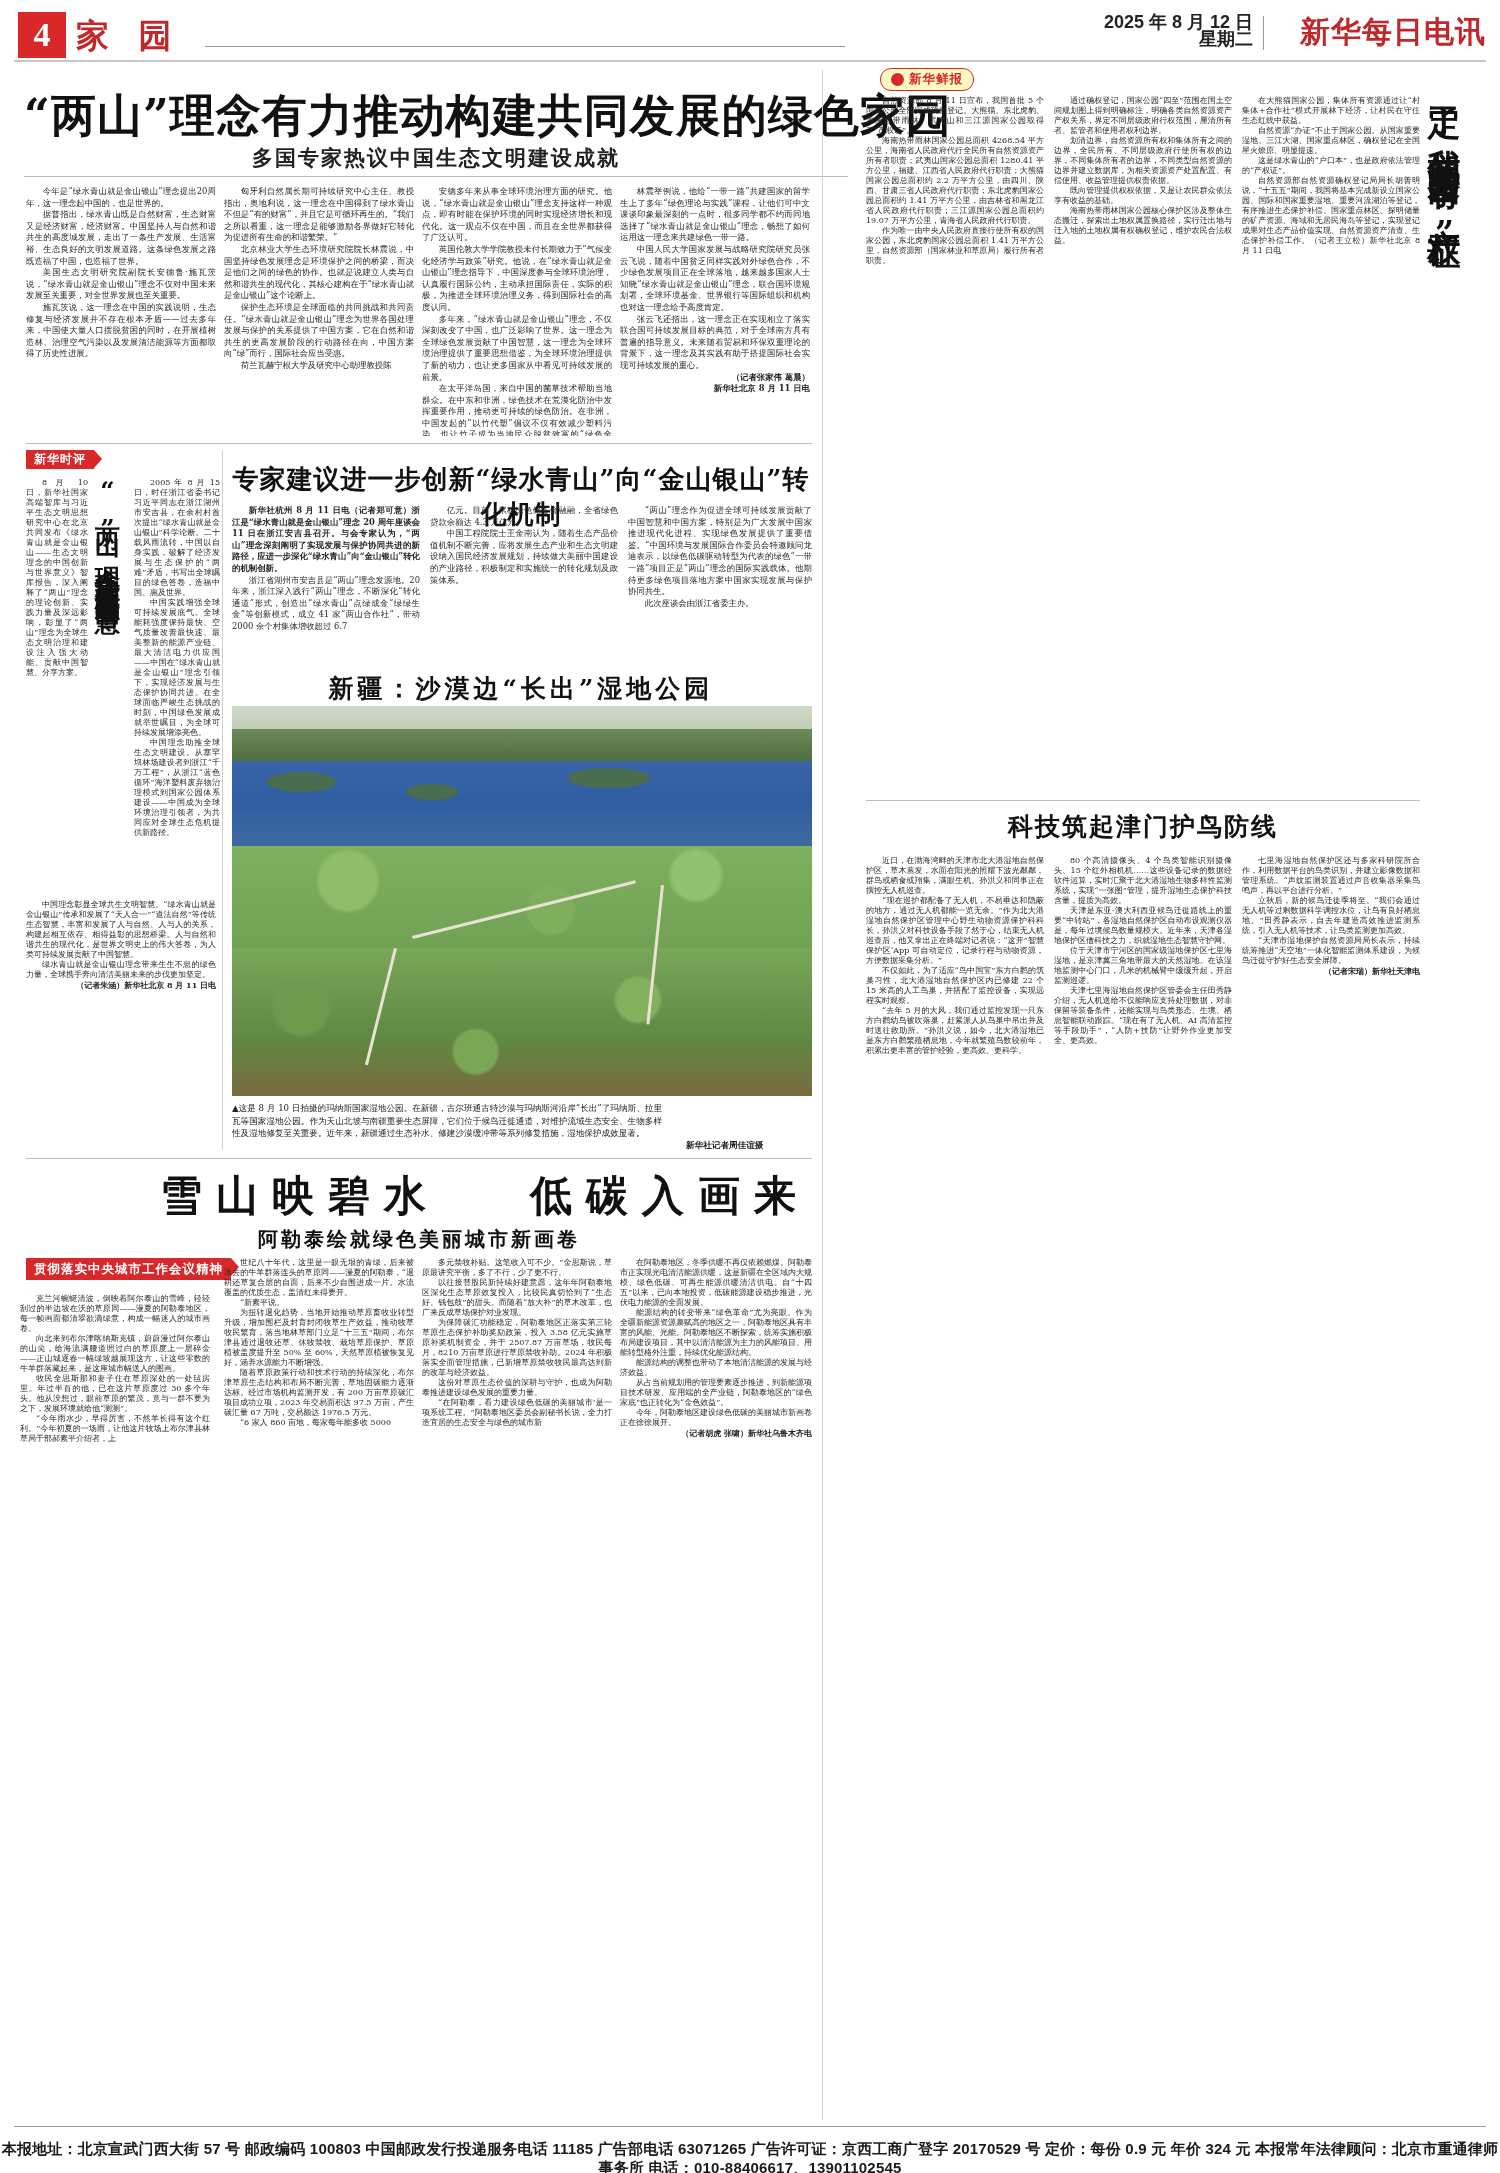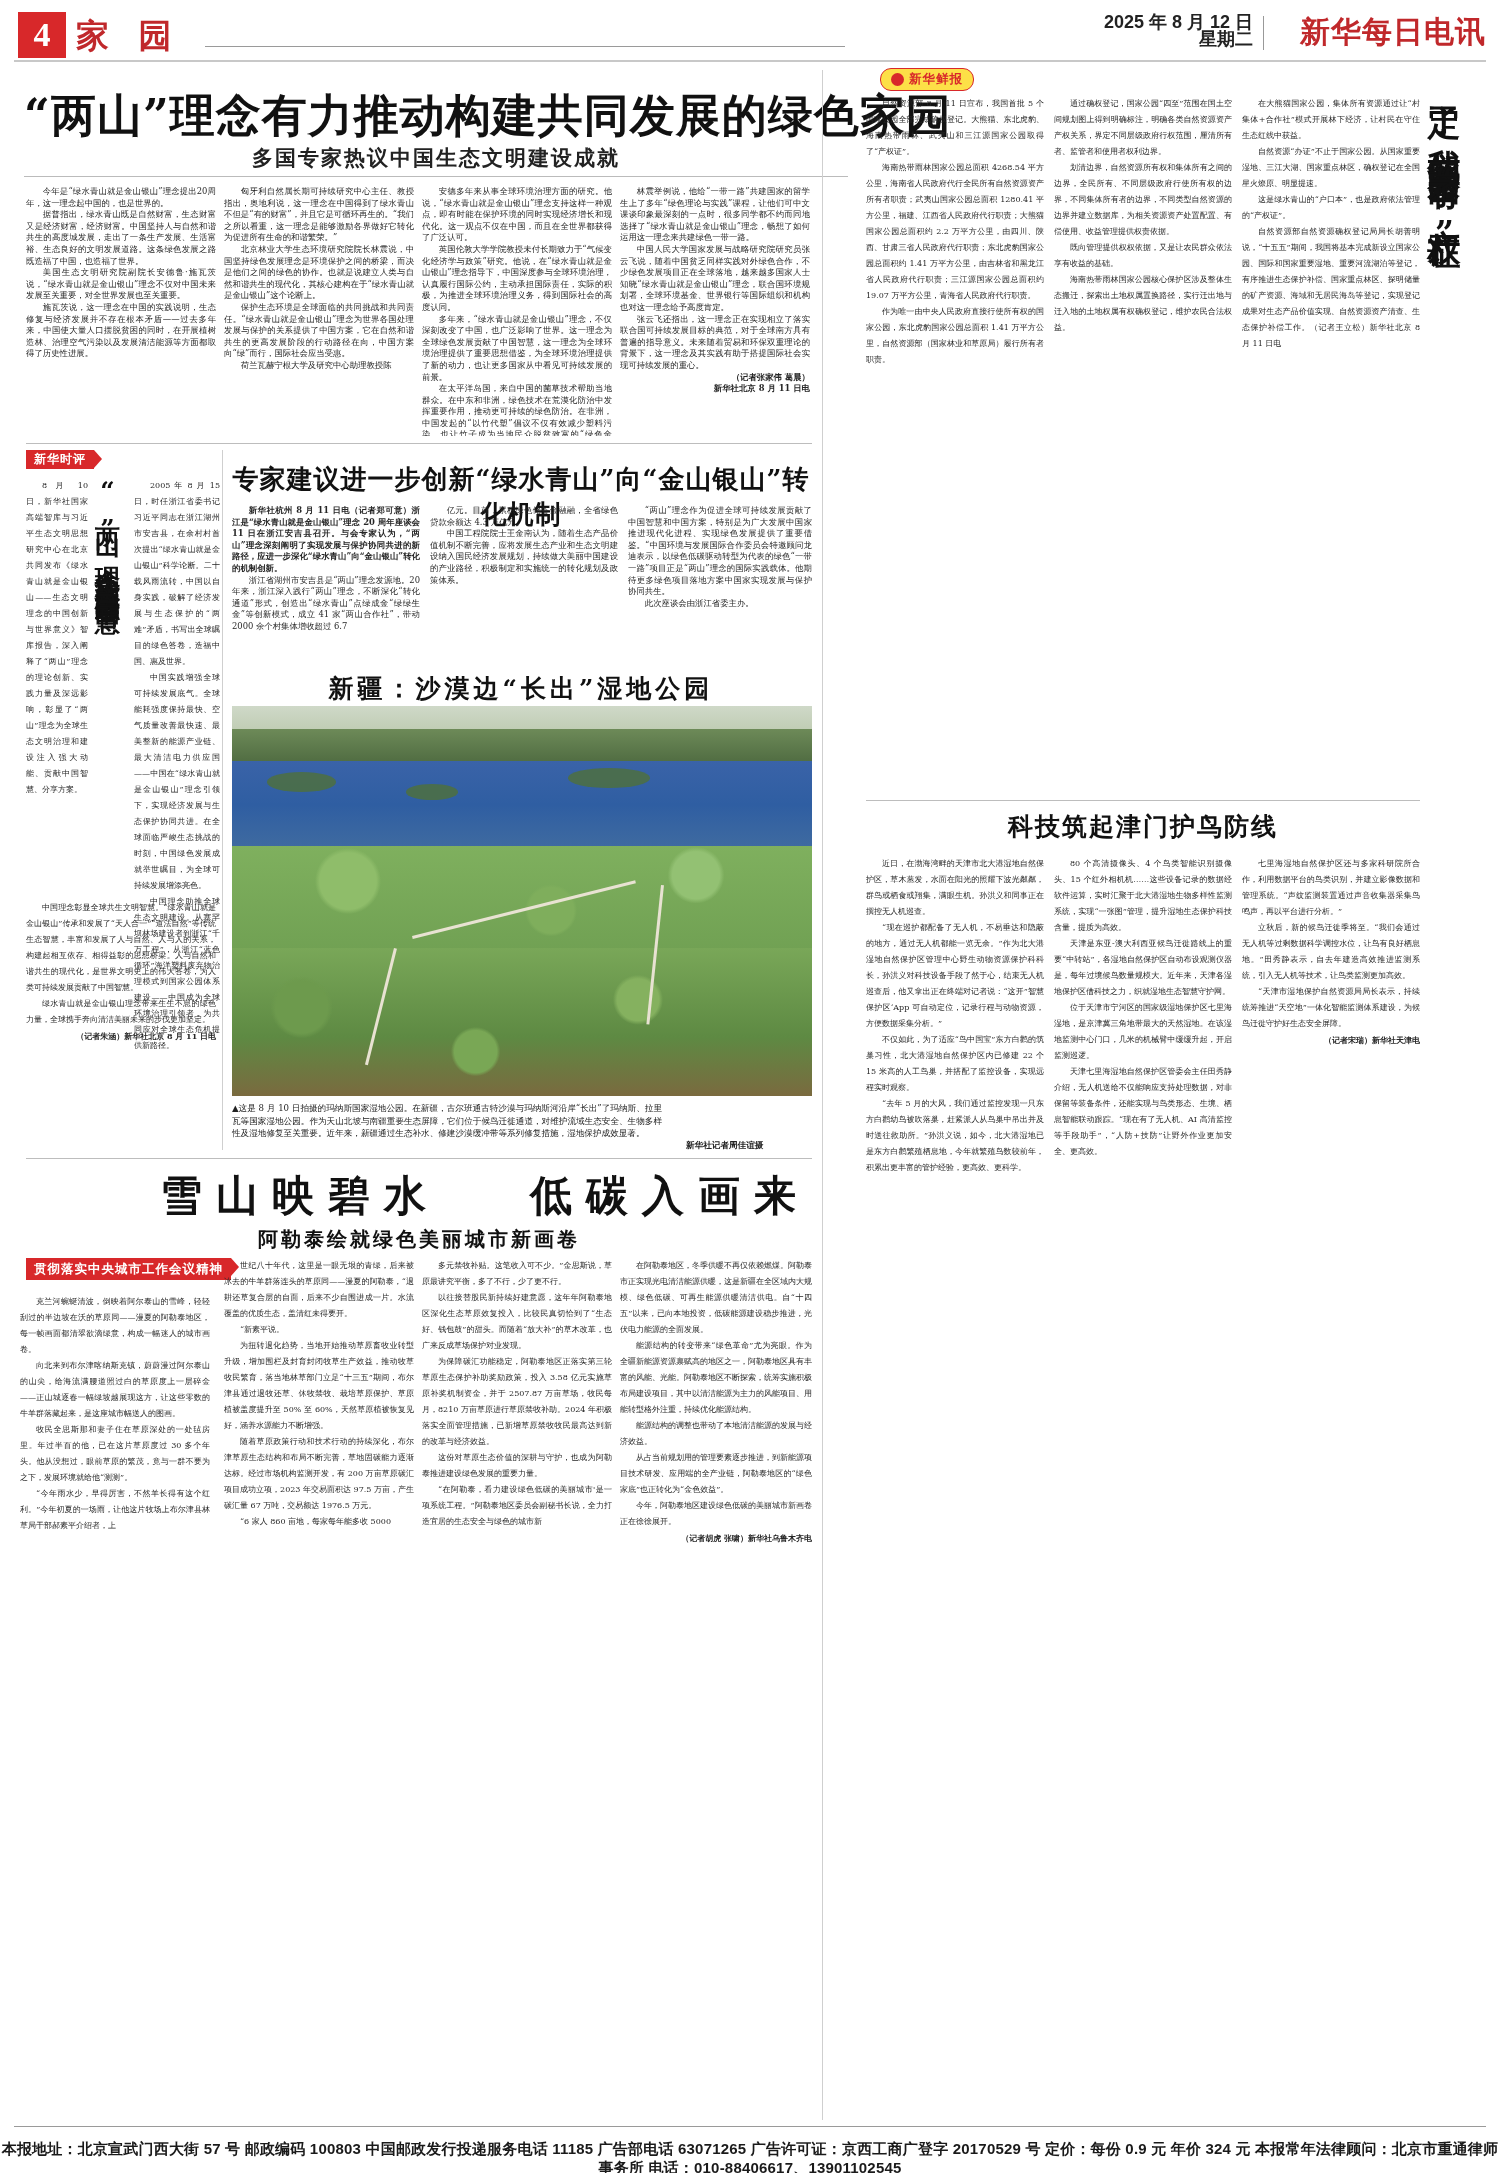--- a/index.html
+++ b/index.html
@@ -53,21 +53,21 @@
   .head-rule{position:absolute;left:24px;top:176px;width:824px;height:1px;background:#bbb;}
 
   
   .col{
     position:absolute;
     font-size:8.4px;line-height:11.6px;text-align:justify;
     color:#262626;font-family:"DejaVu Serif",serif;
     overflow:hidden;
   }
   .col p{margin:0 0 0 0;text-indent:2em;}
-  .tiny{font-size:8px;line-height:16px;}
+  .tiny{font-size:8px;line-height:10px;}
   .dateline{font-weight:bold;}
   .byline{text-align:right;font-weight:bold;}
 
   
   .vrule{position:absolute;width:1px;background:#cfcfcf;}
   .hrule{position:absolute;height:1px;background:#bdbdbd;}
 
   
   .red-tag{
     position:absolute;height:19px;background:#d8282a;color:#fff;
@@ -76,21 +76,21 @@
     font-family:"DejaVu Serif",serif;
   }
   .red-tag:after{
     content:"";position:absolute;right:-8px;top:0;
     border-top:9.5px solid transparent;border-bottom:9.5px solid transparent;
     border-left:8px solid #d8282a;
   }
   .tag-outline{
     position:absolute;height:21px;border:1px solid #d8282a;border-radius:11px;
     color:#d8282a;font-size:12.5px;font-weight:bold;letter-spacing:1px;
-    display:flex;align-items:center;padding:0 10px;background:#fde047;
+    display:flex;align-items:center;padding:0 10px;background:#fef9c3;
     font-family:"DejaVu Serif",serif;
   }
 
   
   .vhead{
     position:absolute;writing-mode:vertical-rl;text-orientation:upright;
     font-weight:bold;font-family:"DejaVu Serif",serif;color:#111;
   }
 
   

